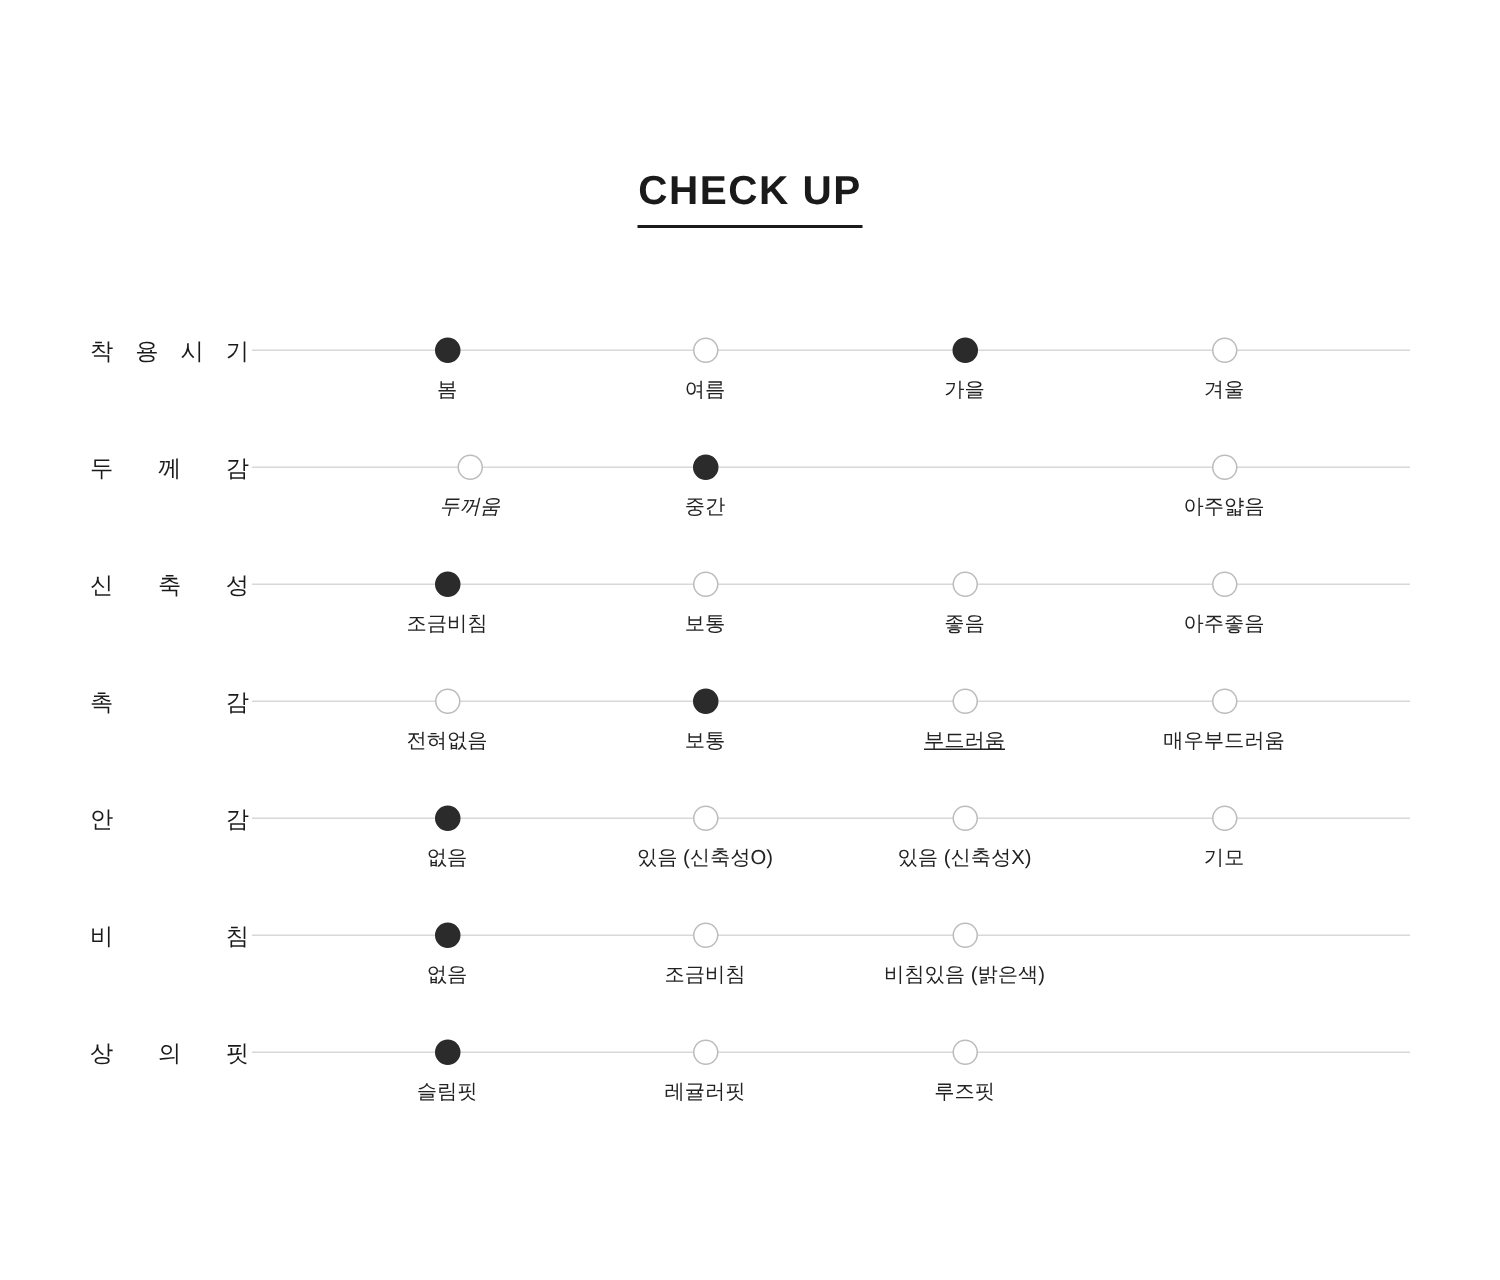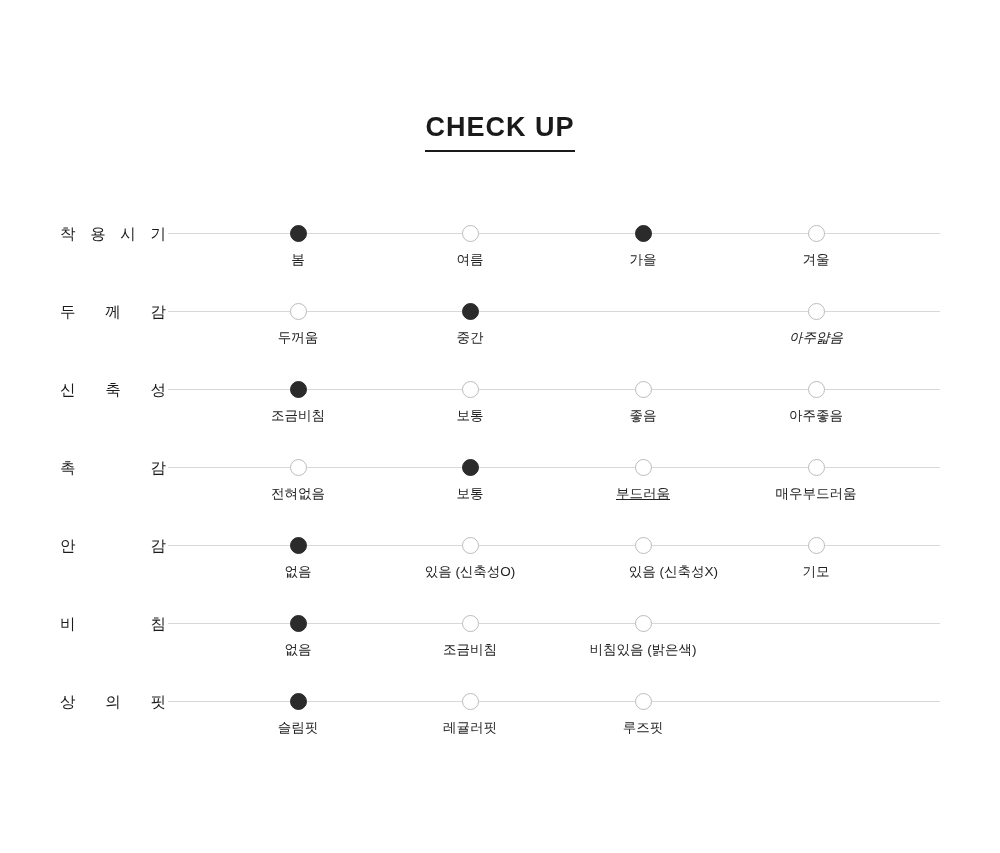--- a/index.html
+++ b/index.html
@@ -135,29 +135,29 @@
           <div class="opt-label">겨울</div>
         </div>
       </div>
       <div class="row">
         <div class="row-label spread">
           <span class="ch">두</span>
           <span class="ch">께</span>
           <span class="ch">감</span>
         </div>
         <div class="axis"></div>
-        <div class="opt" style="left: 298px;">
+        <div class="opt" style="left: 313px; font-style: italic;">
           <div class="dot"></div>
           <div class="opt-label">두꺼움</div>
         </div>
         <div class="opt" style="left: 470px;">
           <div class="dot on"></div>
           <div class="opt-label">중간</div>
         </div>
-        <div class="opt" style="left: 816px; font-style: italic;">
+        <div class="opt" style="left: 816px;">
           <div class="dot"></div>
           <div class="opt-label">아주얇음</div>
         </div>
       </div>
       <div class="row">
         <div class="row-label spread">
           <span class="ch">신</span>
           <span class="ch">축</span>
           <span class="ch">성</span>
         </div>
@@ -209,21 +209,21 @@
         </div>
         <div class="axis"></div>
         <div class="opt" style="left: 298px;">
           <div class="dot on"></div>
           <div class="opt-label">없음</div>
         </div>
         <div class="opt" style="left: 470px;">
           <div class="dot"></div>
           <div class="opt-label">있음 (신축성O)</div>
         </div>
-        <div class="opt" style="left: 643px; text-align: right;">
+        <div class="opt" style="left: 643px;">
           <div class="dot"></div>
           <div class="opt-label">있음 (신축성X)</div>
         </div>
         <div class="opt" style="left: 816px;">
           <div class="dot"></div>
           <div class="opt-label">기모</div>
         </div>
       </div>
       <div class="row">
         <div class="row-label spread">

